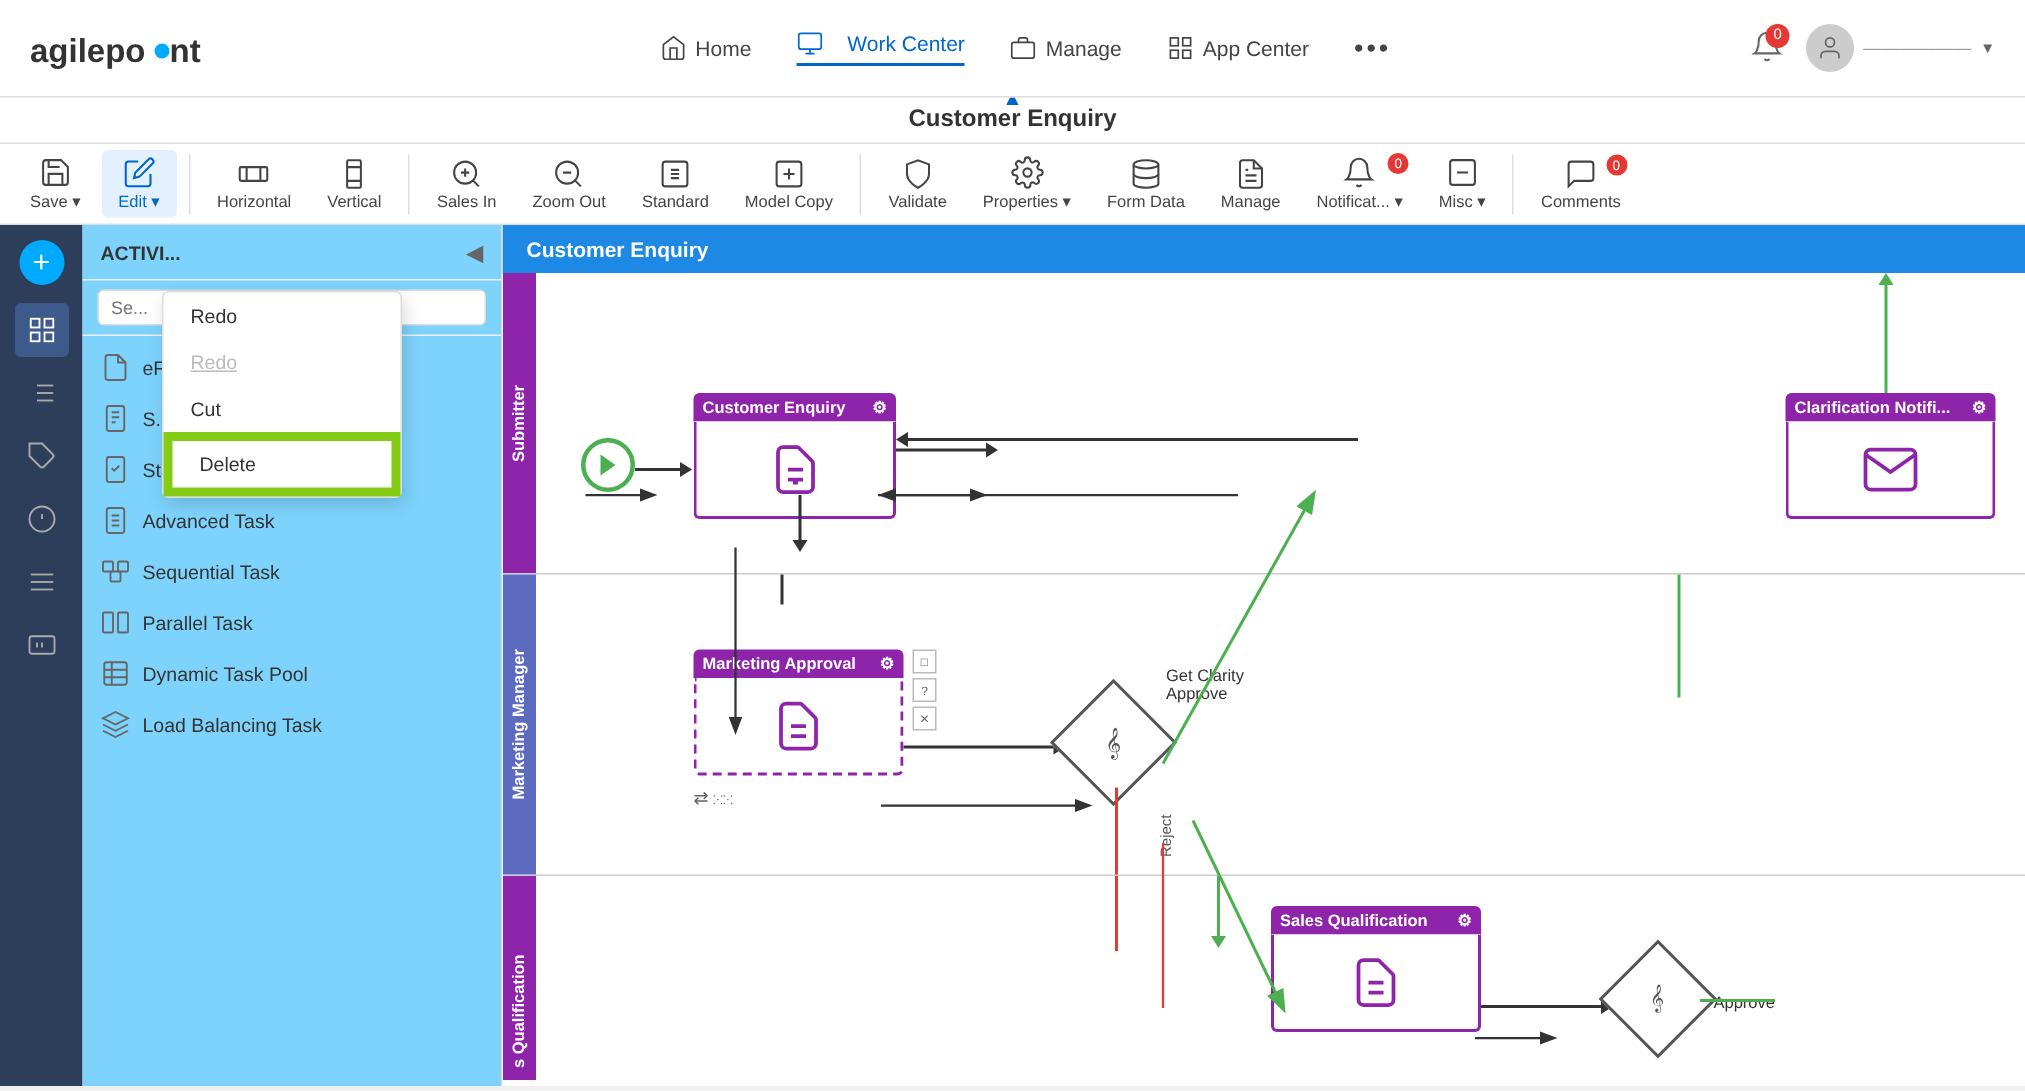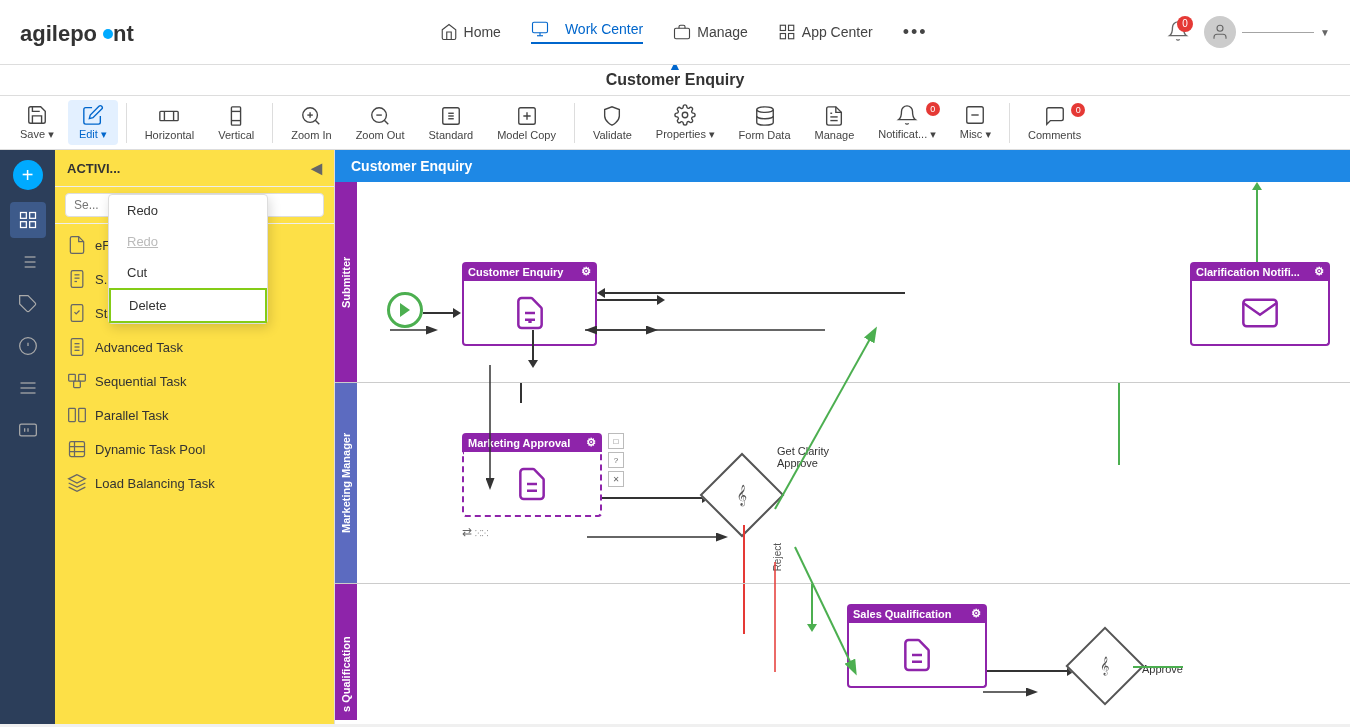--- a/index.html
+++ b/index.html
@@ -61,21 +61,21 @@
     }
     .sidebar-icon {
       width: 36px; height: 36px; display: flex; align-items: center; justify-content: center;
       color: #aaa; cursor: pointer; border-radius: 4px;
     }
     .sidebar-icon.active { background: #3d5a8a; color: #fff; }
     .sidebar-icon svg { width: 20px; height: 20px; }
 
     
     .activity-panel {
-      width: 280px; background: #fde047; border-right: 1px solid #ddd;
+      width: 280px; background: #7dd3fc; border-right: 1px solid #ddd;
       flex-shrink: 0; overflow-y: auto; position: relative;
     }
     .activity-header {
       padding: 10px 12px; font-weight: 700; font-size: 13px; color: #333;
       border-bottom: 1px solid #eee; display: flex; align-items: center; justify-content: space-between;
     }
     .activity-search {
       padding: 6px 10px; border-bottom: 1px solid #eee;
     }
     .activity-search input {
@@ -93,21 +93,21 @@
     .context-menu {
       position: absolute; left: 108px; top: 194px; z-index: 999;
       background: #fff; border: 1px solid #ddd; border-radius: 4px;
       box-shadow: 2px 4px 12px rgba(0,0,0,0.15); min-width: 160px;
     }
     .context-menu-item {
       padding: 8px 18px; cursor: pointer; font-size: 13px; color: #333;
     }
     .context-menu-item.disabled { color: #bbb; cursor: default; text-decoration: underline; }
     .context-menu-item.highlighted {
-      border: 2px solid #84cc16; color: #333;
+      border: 6px solid #84cc16; color: #333;
     }
 
     
     .canvas-area {
       flex: 1; overflow: hidden; position: relative; background: #fff;
     }
     .canvas-header {
       background: #1e88e5; color: #fff; padding: 8px 16px;
       font-size: 14px; font-weight: 600;
     }
@@ -231,21 +231,21 @@
   </div>
   <div class="toolbar-separator"></div>
 
   <div class="toolbar-btn">
     <svg viewBox="0 0 24 24" fill="none" stroke="currentColor" stroke-width="1.5">
         <circle cx="11" cy="11" r="8"></circle>
         <line x1="21" y1="21" x2="16.65" y2="16.65"></line>
         <line x1="11" y1="8" x2="11" y2="14"></line>
         <line x1="8" y1="11" x2="14" y2="11"></line>
       </svg>
-    <span>Zoom In</span>
+    <span>Sales In</span>
   </div>
 
   <div class="toolbar-btn">
     <svg viewBox="0 0 24 24" fill="none" stroke="currentColor" stroke-width="1.5">
         <circle cx="11" cy="11" r="8"></circle>
         <line x1="21" y1="21" x2="16.65" y2="16.65"></line>
         <line x1="8" y1="11" x2="14" y2="11"></line>
       </svg>
     <span>Zoom Out</span>
   </div>

